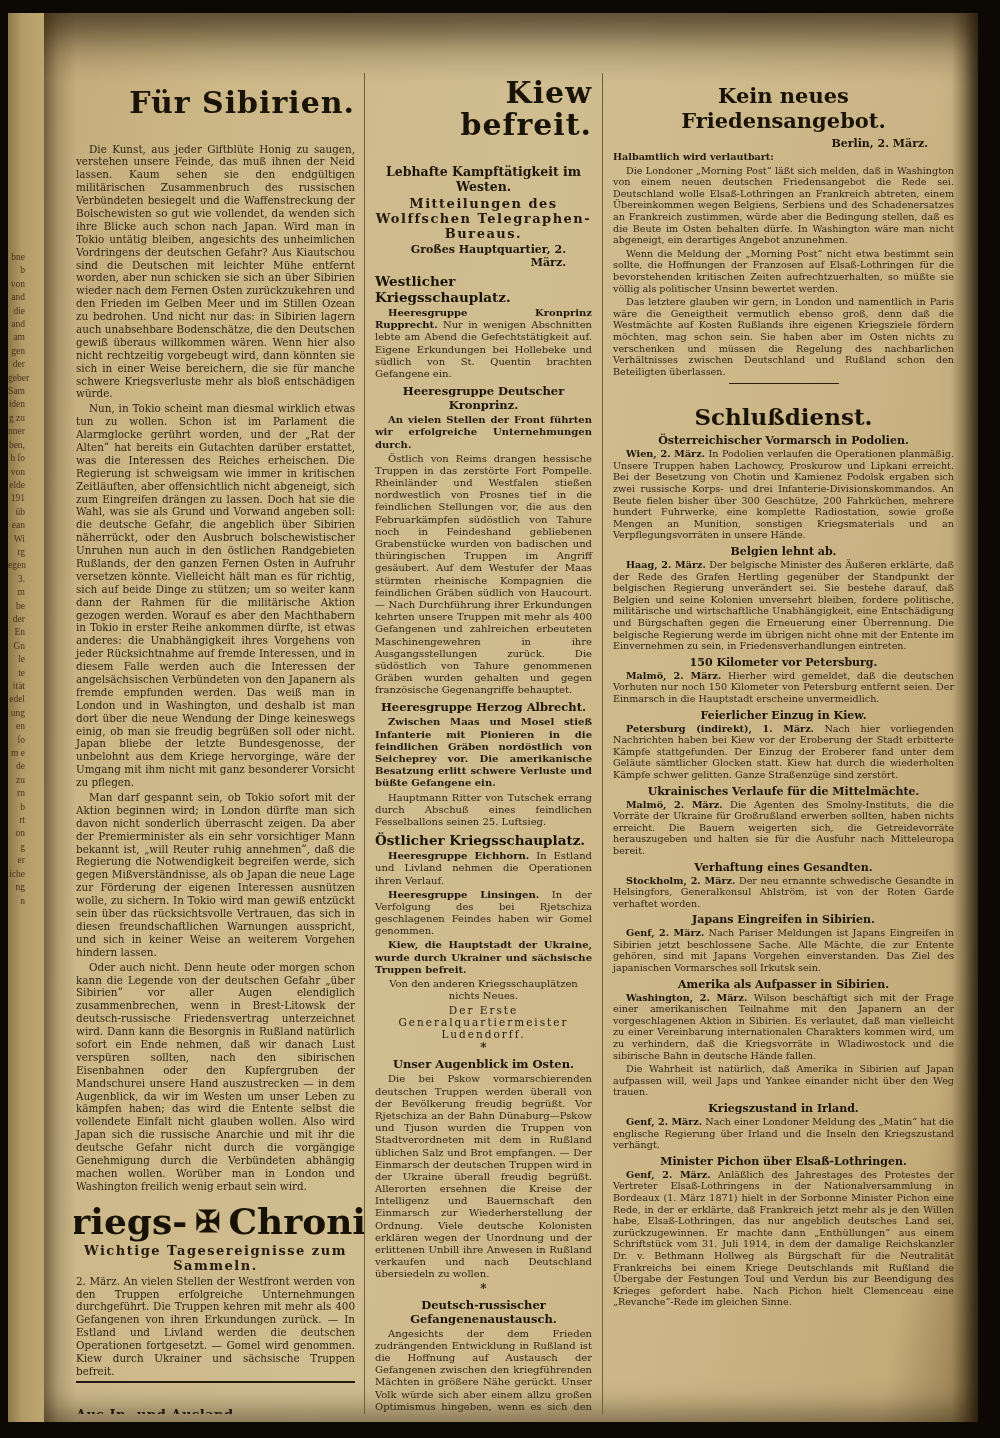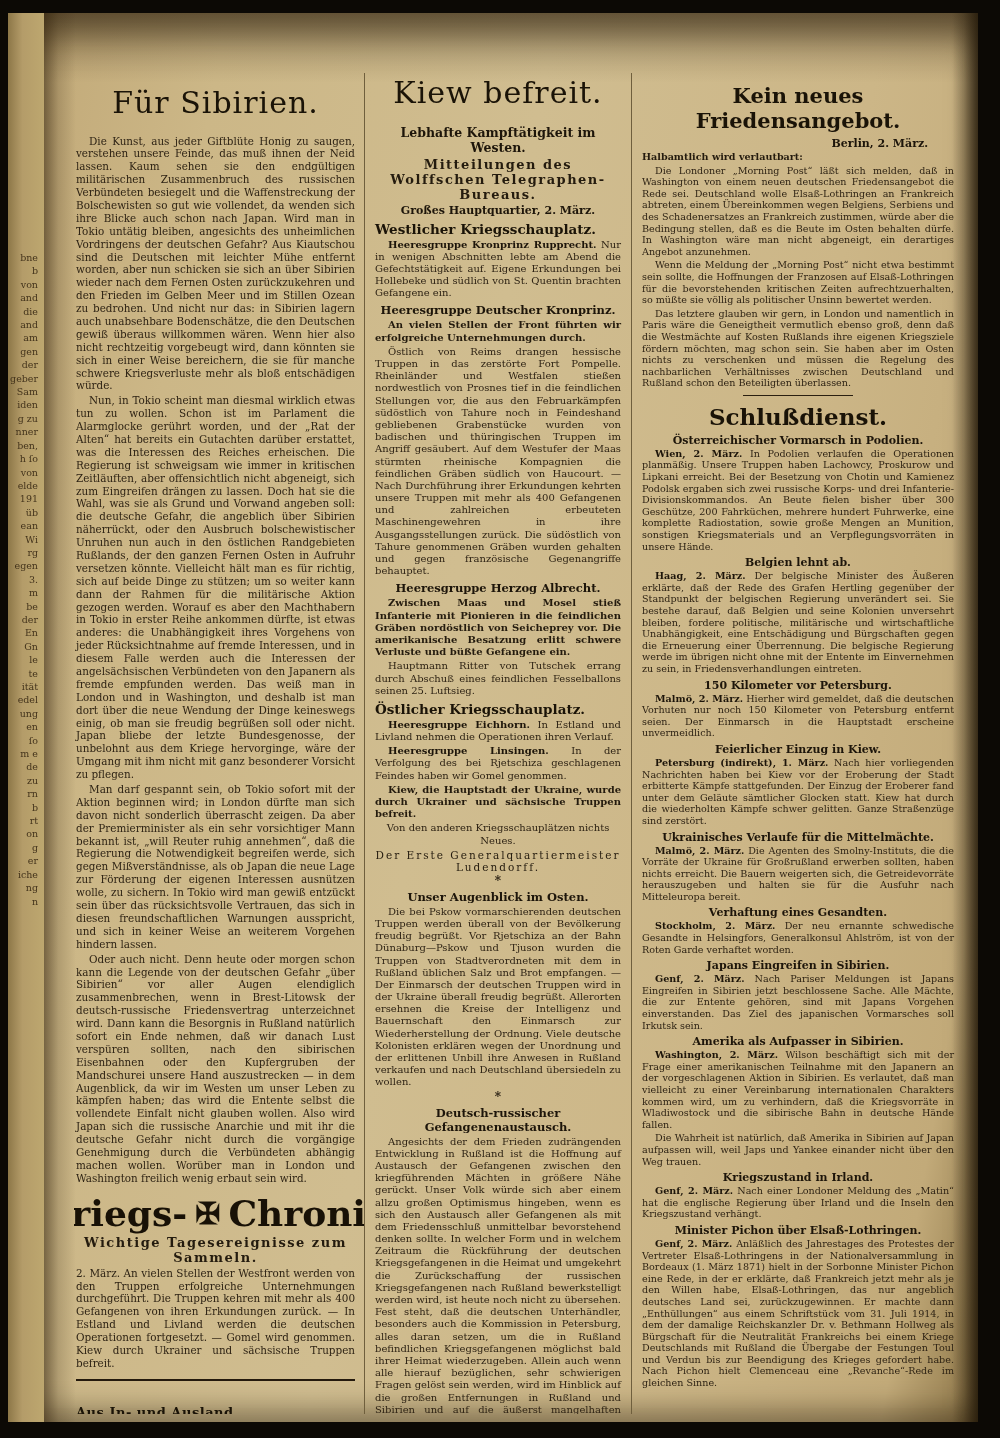--- a/index.html
+++ b/index.html
@@ -21,76 +21,76 @@
     pointer-events:none;
   }
   
   .spine {
     position:absolute; left:0; top:0; width:36px; height:100%;
     background:linear-gradient(90deg,#8d7748,#b49c69 40%,#bda76f);
     overflow:hidden; padding-top:238px;
   }
   .spine .frag {
     font-size:9.5px; line-height:13.4px; color:#43331b; text-align:right;
-    padding-right:6px; white-space:nowrap; overflow:hidden;
+    padding-right:19px; white-space:nowrap; overflow:hidden;font-family:Liberation Serif, serif;
   }
   .gutter {
     position:absolute; left:36px; top:0; width:32px; height:100%;
     background:linear-gradient(90deg, rgba(48,32,10,.55), rgba(48,32,10,.18) 45%, rgba(48,32,10,0));
     pointer-events:none;
   }
   .right-edge {
     position:absolute; right:0; top:0; width:26px; height:100%;
     background:linear-gradient(270deg, rgba(30,20,6,.75), rgba(30,20,6,.25) 55%, rgba(30,20,6,0));
     pointer-events:none;
   }
 
   .content {
     position:absolute; left:66px; top:0; right:16px; bottom:8px;
     display:flex; padding-top:60px;
   }
   .col { overflow:hidden; color:#2d2213; }
   .col-1 { width:290px; padding:14px 9px 0 2px; }
-  .col-2 { width:268px; padding:4px 10px 0 10px; border-left:1px solid #6f5f3d; border-right:1px solid #6f5f3d; }
+  .col-2 { width:239px; padding:4px 10px 0 10px; border-left:1px solid #6f5f3d; border-right:1px solid #6f5f3d; }
   .col-3 { flex:1; padding:4px 8px 0 10px; }
 
   p { margin:0 0 2px; text-indent:13px; text-align:justify; color:#2e2314; }
   .col-1 p { font-size:10.4px; line-height:1.24; }
   .col-2 p { font-size:10px;   line-height:1.22; }
   .col-3 p { font-size:9.6px;  line-height:1.21; }
   .noindent { text-indent:0; }
   .boldp { font-weight:bold; color:#241b0e; }
   b.lead { color:#1d150a; }
 
   .headline-xl {
-    font-weight:normal; text-align:center; color:#1a1307;
-    font-size:30px; letter-spacing:1px; margin:0 0 16px; line-height:1.05;
+    font-weight:bold; text-align:right; color:#1a1307;
+    font-size:30px; letter-spacing:1px; margin:0 0 24px; line-height:1.05;
   }
   .headline-lg { font-weight:bold; text-align:center; color:#1a1307; font-size:21px; margin:6px 0 4px; }
   .sub-bold   { text-align:center; font-weight:bold; font-size:12.5px; margin:0 0 2px; color:#1d150a; }
   .sub-spaced { text-align:center; font-weight:bold; font-size:13px; letter-spacing:1.5px; margin:0 0 2px; color:#241b0e; }
   .dateline-r { text-align:right; font-weight:bold; font-size:11px; padding-right:26px; margin:0 0 1px; color:#1d150a; }
   .section-head { font-weight:bold; font-size:13.5px; margin:4px 0 2px; color:#1a1307; }
   .center-head  { text-align:center; font-weight:bold; font-size:11.5px; margin:4px 0 2px; color:#1d150a; }
   .spaced-line  { text-align:center; font-weight:normal; letter-spacing:2px; font-size:10.5px; margin:2px 0; color:#241b0e; }
   .star-sep { text-align:center; font-weight:bold; font-size:12px; line-height:10px; margin:3px 0; color:#241b0e; }
 
   .chronik-title {
     display:flex; align-items:center; justify-content:center; gap:8px;
     font-weight:bold; font-size:36px; color:#181106; margin:10px 0 4px; line-height:1;
   }
   .chronik-title .cross { font-size:30px; line-height:1; transform:translateY(1px); }
-  .chronik-entry { border-bottom:2px solid #241a0d; padding-bottom:9px; margin-bottom:24px; }
+  .chronik-entry { border-bottom:2px solid #241a0d; padding-bottom:3px; margin-bottom:24px; }
 
   .inland-head { font-weight:bold; font-size:13px; margin:4px 0 14px; color:#1a1307; letter-spacing:.5px; }
 
   .end-rule { width:92px; border-top:2px solid #2a1f10; margin:6px auto 5px; }
   .end-rule.thin { border-top-width:1.5px; width:110px; }
 
-  .schluss-title { font-weight:bold; text-align:center; font-size:23px; color:#1a1307; margin:7px 0 2px; }
+  .schluss-title { font-weight:bold; text-align:center; font-size:23px; color:#1a1307; margin:19px 0 2px; }
   .dispatch h4 { text-align:center; font-weight:bold; font-size:11px; margin:4px 0 1px; color:#1d150a; }
   .session-row { display:flex; justify-content:space-between; font-size:10px; margin:1px 0 2px; }
   .session-row .sess { color:#2e2314; }
   .session-row .date { font-weight:bold; color:#1d150a; }
 
   .landtag-title { font-weight:bold; text-align:center; font-size:24px; color:#1a1307; margin:8px 0 2px; }
 </style>
 </head>
 <body>
 

